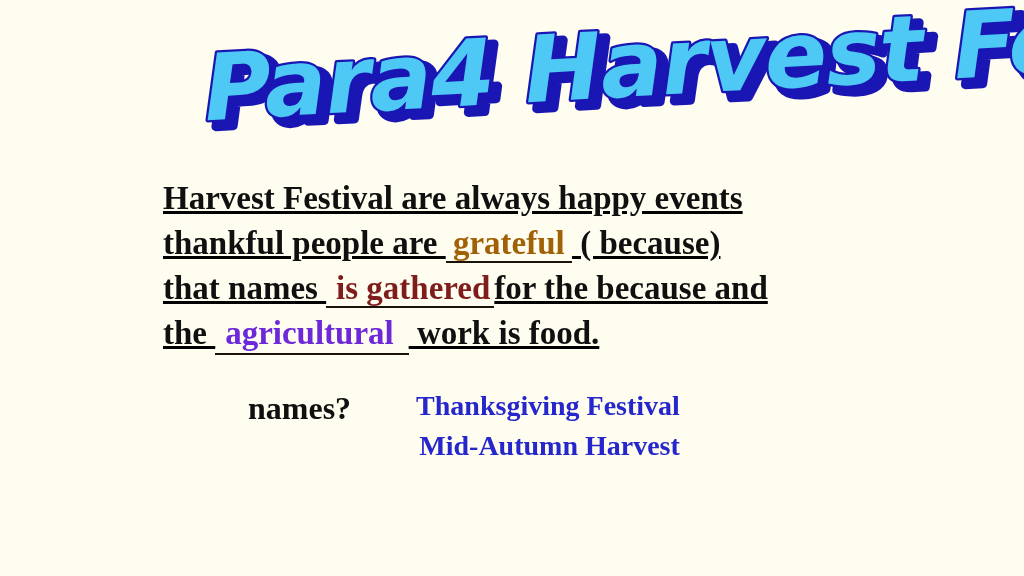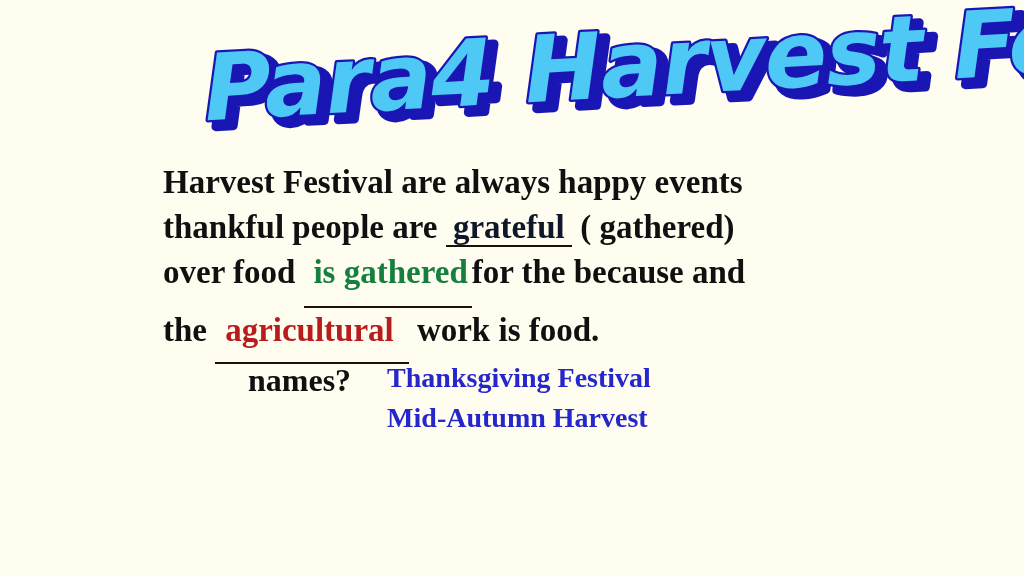--- a/index.html
+++ b/index.html
@@ -56,73 +56,76 @@
     stroke-width: 4.5;
     stroke-linejoin: round;
     paint-order: stroke fill;
     letter-spacing: -1px;
   }
 
   
   .body-block {
     position: absolute;
     left: 163px;
-    top: 160px;
+    top: 176px;
     width: 720px;
+    text-decoration: underline;
   }
   .body-line {
     font-size: 33px;
     font-weight: bold;
     color: #101010;
     line-height: 45px;
     white-space: nowrap;
     letter-spacing: 0px;
   }
   .blank {
-    color: #0f172a;
+    color: #a16207;
     border-bottom: 2.5px solid #1a1208;
     padding: 0 0.22em 1px 0.22em;
     display: inline-block;
     line-height: 1.04;
   }
   .blank-tight {
-    color: #15803d;
+    color: #7f1d1d;
     border-bottom: 2.5px solid #1a1208;
-    padding: 0 0.12em 17px 0.30em;
+    padding: 0 0.12em 1px 0.30em;
     display: inline-block;
     line-height: 1.04;
   }
   .blank-wide {
-    color: #b91c1c;
+    color: #6d28d9;
     border-bottom: 2.5px solid #1a1208;
-    padding: 0 0.45em 14px 0.30em;
+    padding: 0 0.45em 3px 0.30em;
     display: inline-block;
     line-height: 1.04;
   }
 
   
   .qa-block {
     position: absolute;
     left: 248px;
-    top: 358px;
+    top: 386px;
     display: flex;
     align-items: flex-start;
+    gap: 29px;
   }
   .qa-prompt {
     font-size: 32px;
     font-weight: bold;
     color: #101010;
     line-height: 40px;
     white-space: nowrap;
     padding-right: 36px;
     padding-top: 2px;
   }
   .qa-answers {
     display: flex;
     flex-direction: column;
+    align-items: flex-end;
   }
   .qa-answer {
     font-size: 28px;
     font-weight: bold;
     color: #2626cd;
     line-height: 40px;
     white-space: nowrap;
   }
 </style>
 </head>
@@ -139,25 +142,25 @@
     </svg>
   </div>
 
   <div class="body-block">
 
     <div class="body-line">
       <span>Harvest Festival are always happy events</span>
     </div>
 
     <div class="body-line">
-      <span>thankful people are </span><span class="blank">grateful</span><span> ( gathered)</span>
+      <span>thankful people are </span><span class="blank">grateful</span><span> ( because)</span>
     </div>
 
     <div class="body-line">
-      <span>over food </span><span class="blank-tight">is gathered</span><span>for the because and</span>
+      <span>that names </span><span class="blank-tight">is gathered</span><span>for the because and</span>
     </div>
 
     <div class="body-line">
       <span>the </span><span class="blank-wide">agricultural</span><span> work is food.</span>
     </div>
 
   </div>
 
   <div class="qa-block">
     <div class="qa-prompt">names?</div>

